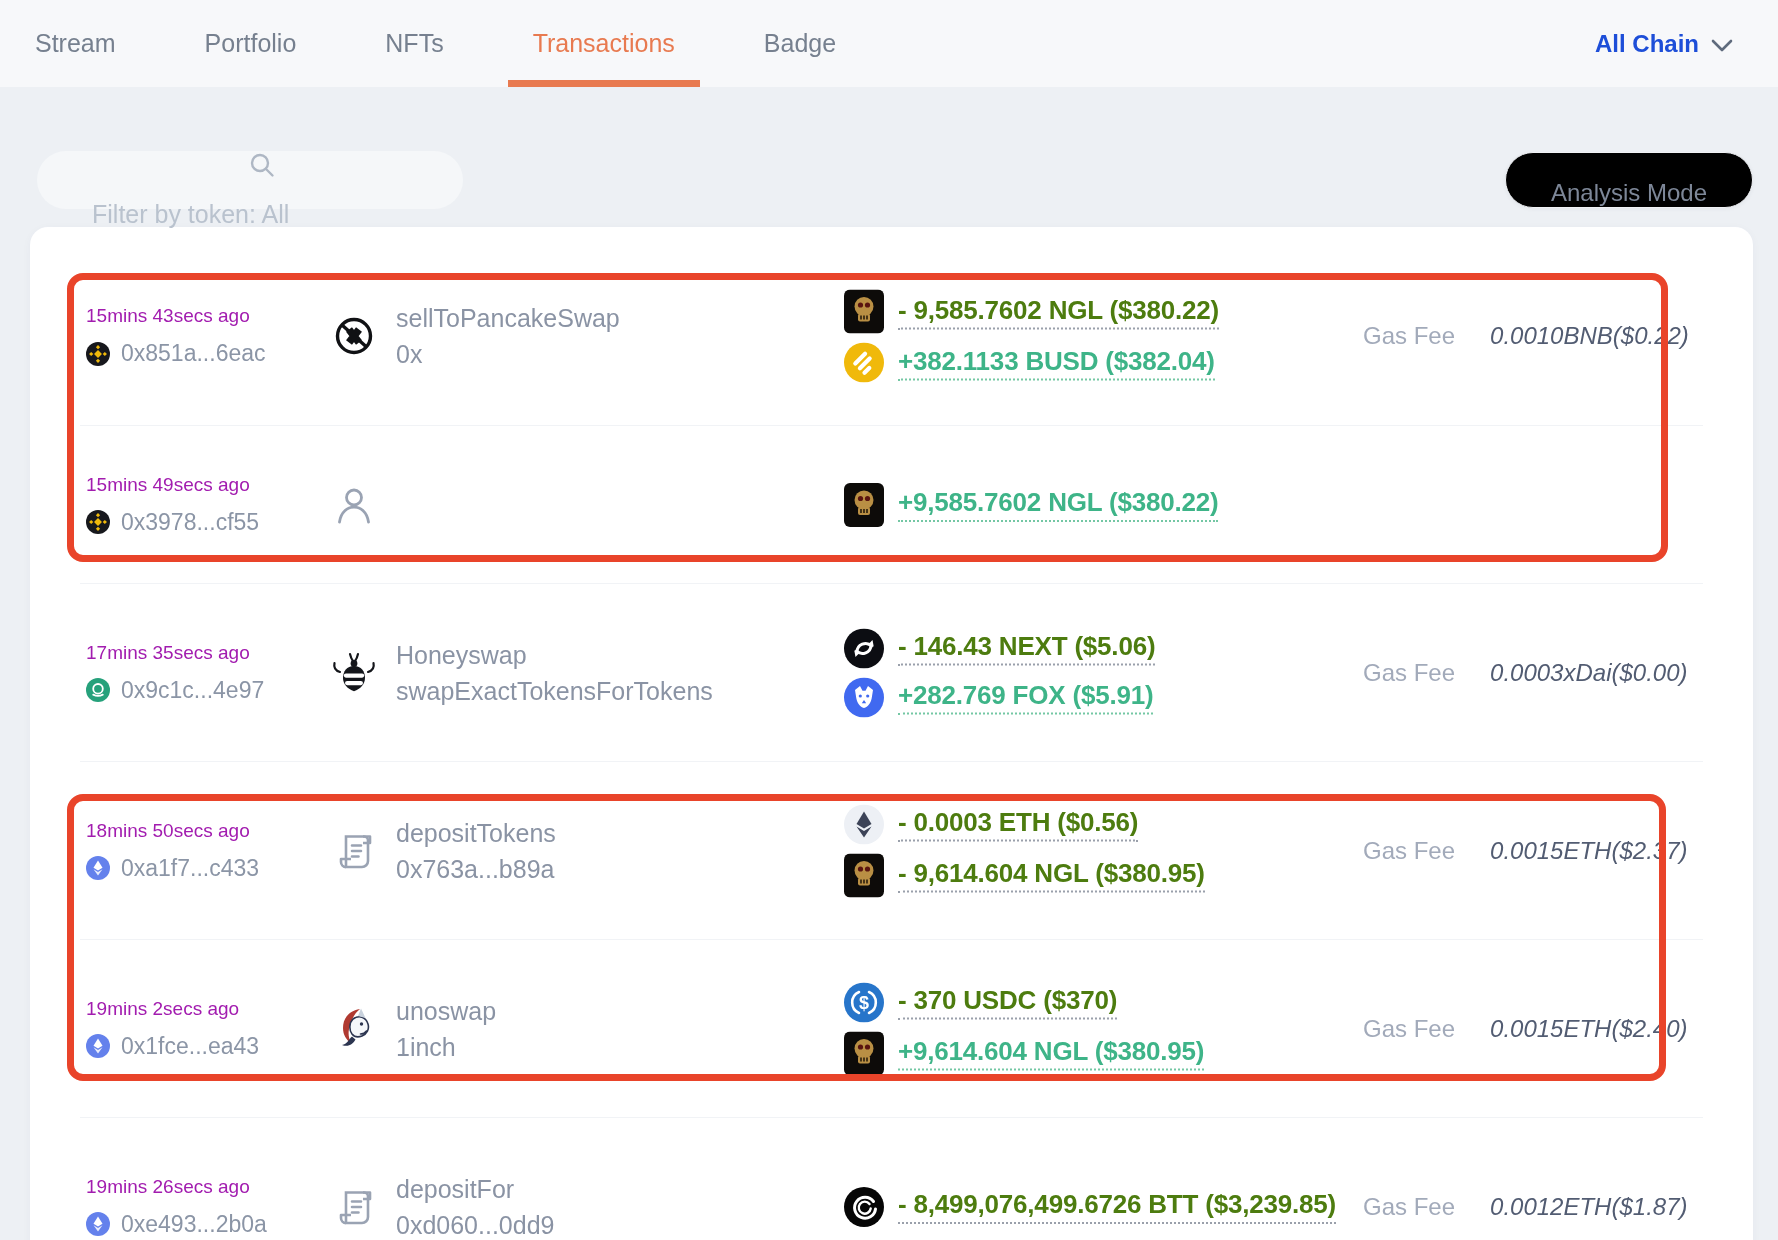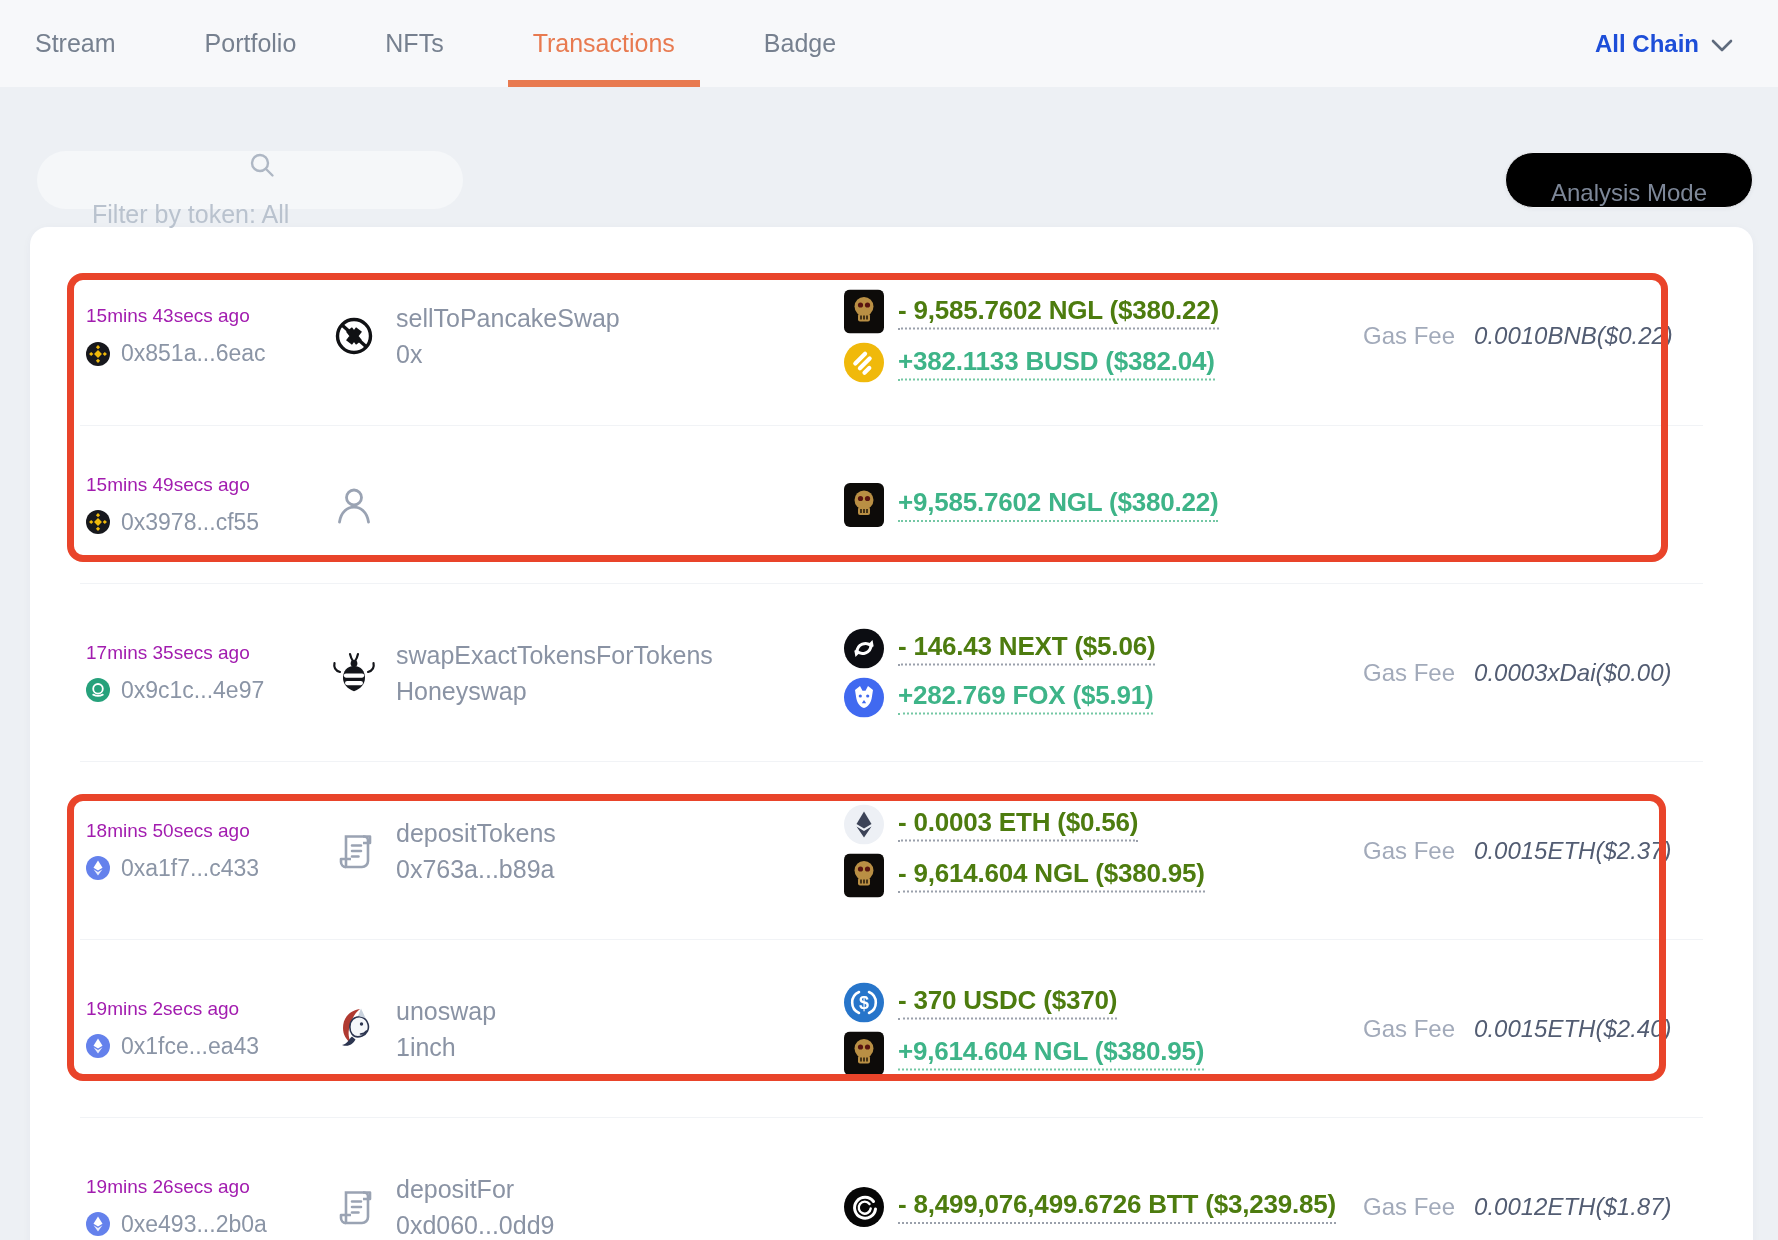--- a/index.html
+++ b/index.html
@@ -43,21 +43,21 @@
   .method-icon{width:48px;height:48px;display:flex;align-items:center;justify-content:center;}
   .method-text div{font-size:25px;color:#8a93a4;line-height:36px;}
   
   .cell-amounts{left:764px;display:flex;flex-direction:column;gap:9px;}
   .amount-line{display:flex;align-items:center;gap:14px;}
   .token-icon{display:flex;align-items:center;justify-content:center;}
   .amount-text{font-size:26px;font-weight:700;letter-spacing:-.2px;padding-bottom:2px;}
   .neg .amount-text{color:#4d7c0f;border-bottom:2px dotted #9aa0ab;}
   .pos .amount-text{color:#3eb488;border-bottom:2px dotted #74c7a4;}
   
-  .cell-gas{left:1283px;display:flex;align-items:center;gap:19px;white-space:nowrap;}
+  .cell-gas{left:1283px;display:flex;align-items:center;gap:35px;white-space:nowrap;}
   .gas-label{font-size:24px;color:#a2aaba;}
   .gas-value{font-size:24px;color:#525c72;font-style:italic;}
   
   .hl-box{position:absolute;border:7px solid #e9442a;border-radius:16px;box-sizing:border-box;pointer-events:none;z-index:5;}
   .hl-box.b1{left:67px;top:273px;width:1601px;height:289px;}
   .hl-box.b2{left:67px;top:794px;width:1599px;height:287px;}
 </style>
 </head>
 <body>
 
@@ -240,22 +240,22 @@
               <path d="M20 5q1 4.5 3 7M28 5q-1 4.5-3 7"></path>
               <path d="M10 23q-7-2-5.5-9M38 23q7-2 5.5-9"></path>
             </g>
             <circle cx="24" cy="14.5" r="3.4" fill="#14161b"></circle>
             <path d="M24 17c7.2 0 11 5.5 11 12 0 6-4.5 11-11 13.2C17.5 40 13 35 13 29c0-6.5 3.8-12 11-12z" fill="#14161b"></path>
             <rect x="13.8" y="24.5" width="20.4" height="4.2" rx="2.1" fill="#fff"></rect>
             <rect x="15" y="32" width="18" height="4.2" rx="2.1" fill="#fff"></rect>
           </svg>
       </span>
       <div class="method-text">
+        <div>Honeyswap</div>
         <div>swapExactTokensForTokens</div>
-        <div>Honeyswap</div>
       </div>
     </div>
     <div class="vcenter cell-amounts">
       <div class="amount-line neg">
         <span class="token-icon">
           <svg width="40" height="40" viewBox="0 0 40 40">
               <circle cx="20" cy="20" r="20" fill="#0c0d12"></circle>
               <g stroke="#fff" stroke-width="3" fill="none" stroke-linecap="round">
                 <path d="M13 23.5a8.5 8.5 0 0 1 14.5-6"></path>
                 <path d="M27 16.5a8.5 8.5 0 0 1-14.5 6"></path>

